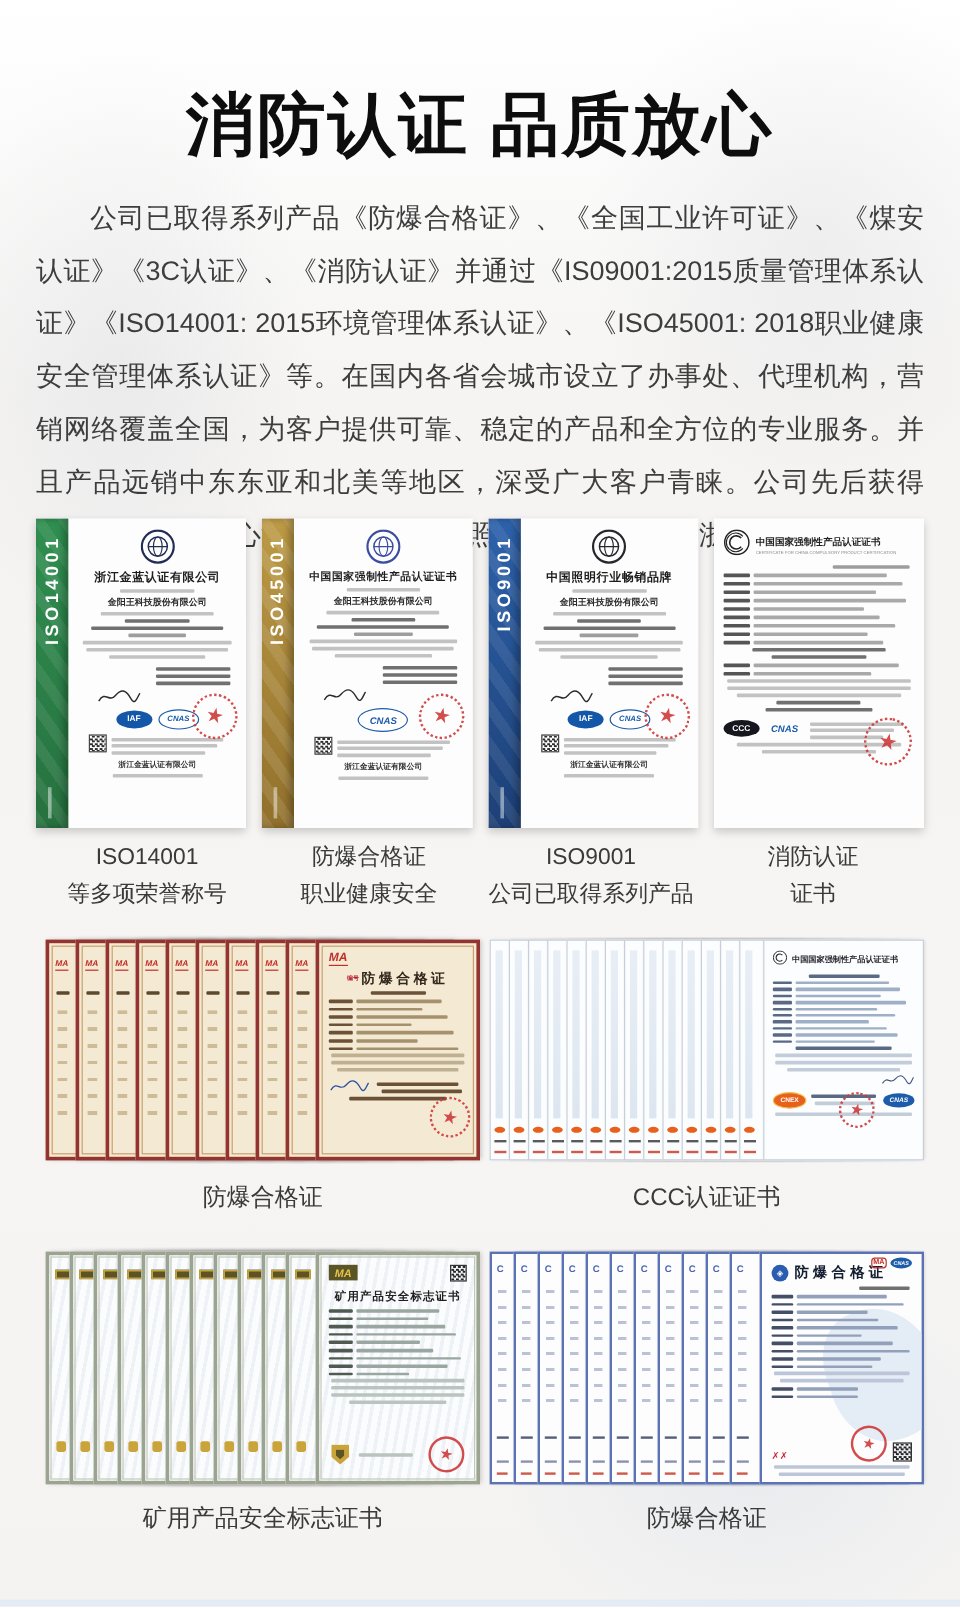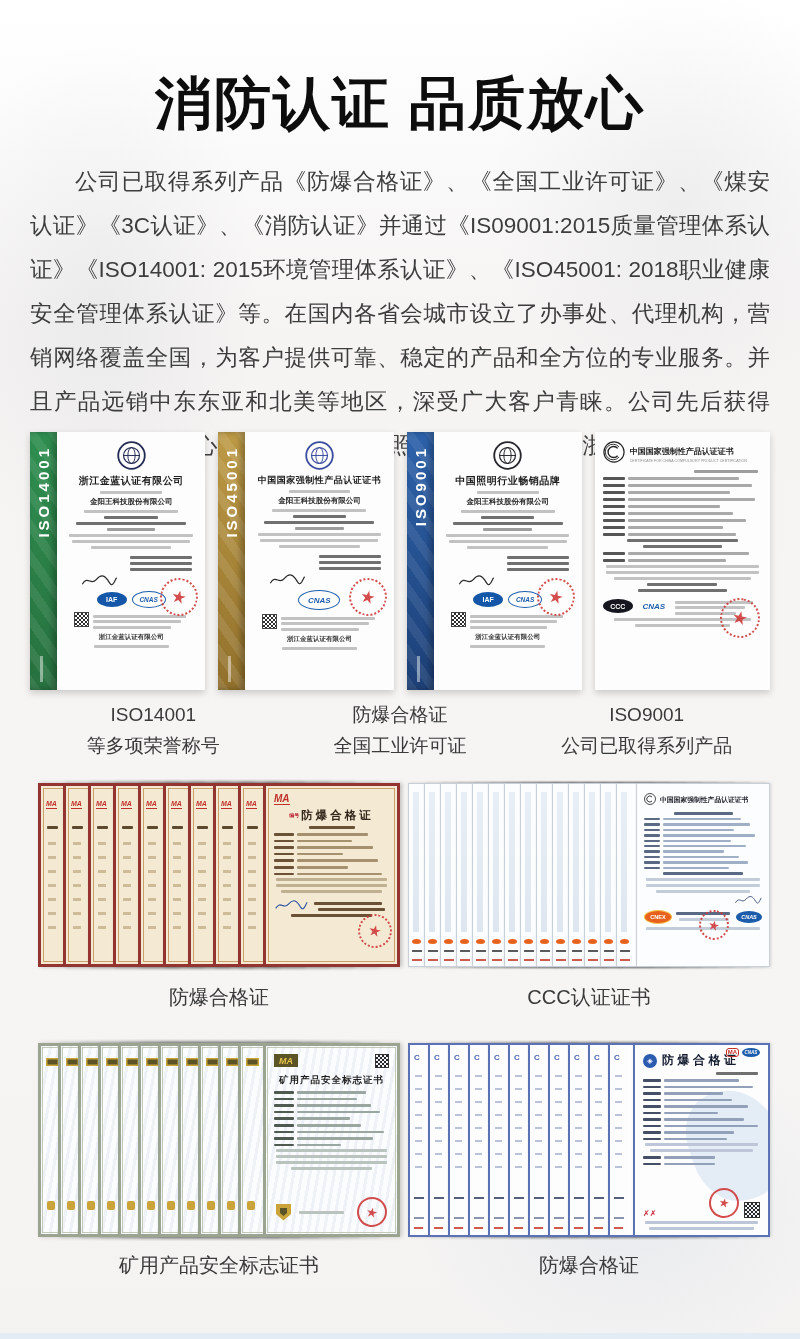--- a/index.html
+++ b/index.html
@@ -425,22 +425,23 @@
       </div>
       <i class="bar w86 lt"></i>
         <i class="bar w60 lt"></i>
       <span class="seal-star ccc-seal">★</span>
     </div>
   </div>
 </div>
 
 <div class="row1-labels">
   <div class="r1lbl"><span>ISO14001</span><br><span>等多项荣誉称号</span></div>
-  <div class="r1lbl"><span>防爆合格证</span><br><span>全国工业许可证</span></div>
+  <div class="r1lbl"><span>防爆合格证</span><br><span>职业健康安全</span></div>
   <div class="r1lbl"><span>ISO9001</span><br><span>公司已取得系列产品</span></div>
+  <div class="r1lbl"><span>消防认证</span><br><span>证书</span></div>
 </div>
 
 <div class="rowstack row2">
 
   <div class="stack stack-left">
     <div class="layer redcard" style="left:0">
         <span class="mini-ma">MA</span>
         <span class="sliver-dash" style="top:40px"></span>
         <span class="sliver-dots"></span>
       </div>

